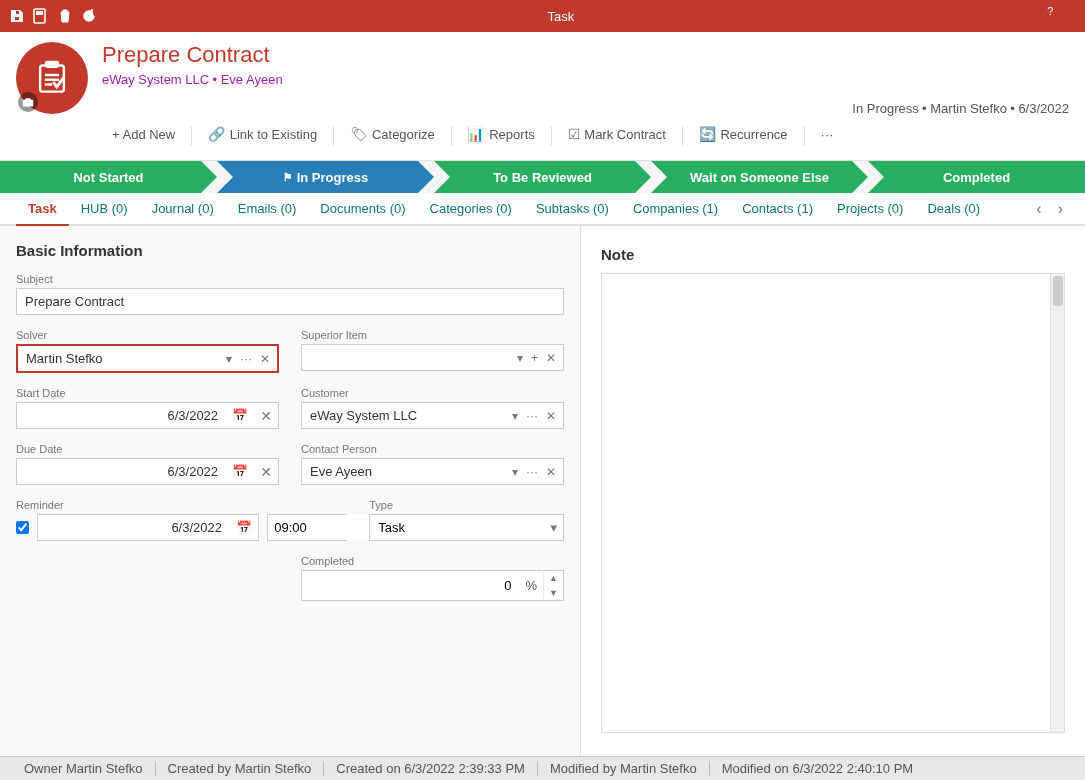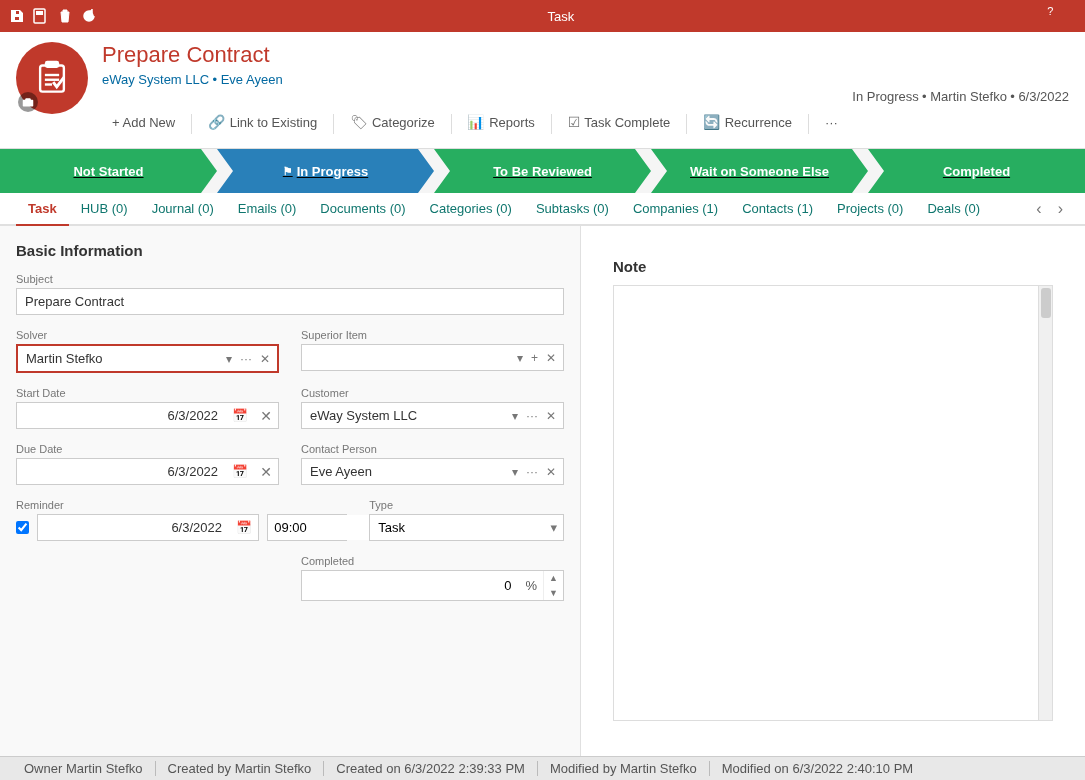--- a/index.html
+++ b/index.html
@@ -29,33 +29,33 @@
     .header { background: white; padding: 10px 16px 0 16px; flex-shrink: 0; border-bottom: 1px solid #ddd; }
     .header-top { display: flex; align-items: flex-start; gap: 14px; margin-bottom: 8px; }
     .avatar-circle {
       width: 72px; height: 72px; background: #c0392b; border-radius: 50%;
       display: flex; align-items: center; justify-content: center; flex-shrink: 0; position: relative;
     }
     .avatar-circle .camera-icon { position: absolute; bottom: 2px; left: 2px; background: rgba(0,0,0,0.4); border-radius: 50%; width: 20px; height: 20px; display: flex; align-items: center; justify-content: center; }
     .avatar-clipboard { color: white; font-size: 28px; }
     .header-info { flex: 1; }
     .header-title { font-size: 22px; font-weight: 400; color: #c0392b; margin-bottom: 4px; }
-    .header-subtitle { font-size: 12px; color: #0369a1; margin-bottom: 2px; }
+    .header-subtitle { font-size: 12px; color: #a21caf; margin-bottom: 14px; }
     .header-status { font-size: 12px; color: #555; text-align: right; }
     .toolbar { display: flex; align-items: flex-end; gap: 2px; padding: 6px 0 6px 0; flex-wrap: wrap; }
     .toolbar-btn {
       display: flex; align-items: center; gap: 4px; padding: 4px 10px;
       cursor: pointer; color: #555; font-size: 13px; border-radius: 3px;
       border: none; background: transparent;
     }
     .toolbar-btn .icon { font-size: 14px; color: #777; }
     .toolbar-sep { width: 1px; height: 20px; background: #ddd; margin: 0 4px; }
 
     
-    .progress-bar { display: flex; height: 44px; flex-shrink: 0; text-decoration: underline; }
+    .progress-bar { display: flex; height: 32px; flex-shrink: 0; }
     .progress-step {
       flex: 1; display: flex; align-items: center; justify-content: center;
       color: white; font-size: 12px; font-weight: 600; position: relative;
       clip-path: polygon(0 0, calc(100% - 16px) 0, 100% 50%, calc(100% - 16px) 100%, 0 100%, 16px 50%);
     }
     .progress-step:first-child { clip-path: polygon(0 0, calc(100% - 16px) 0, 100% 50%, calc(100% - 16px) 100%, 0 100%); }
     .progress-step.not-started { background: #27ae60; }
     .progress-step.in-progress { background: #2980b9; }
     .progress-step.to-be-reviewed { background: #27ae60; }
     .progress-step.wait-on { background: #27ae60; }
@@ -68,21 +68,21 @@
       padding: 8px 12px; cursor: pointer; font-size: 13px; color: #0f766e;
       border-bottom: 2px solid transparent; margin-bottom: -2px; white-space: nowrap;
     }
     .tab.active { color: #c0392b; border-bottom-color: #c0392b; font-weight: 600; }
     .tab-nav { display: flex; align-items: center; gap: 4px; margin-left: auto; }
     .tab-nav-btn { cursor: pointer; padding: 4px 6px; color: #777; font-size: 16px; }
 
     
     .main-content { display: flex; flex: 1; background: #f9f9f9; overflow: hidden; }
     .left-panel { flex: 0 0 580px; padding: 16px; overflow-y: auto; }
-    .right-panel { flex: 1; padding: 32px; border-left: 1px solid #e0e0e0; background: white; }
+    .right-panel { flex: 1; padding: 20px; border-left: 1px solid #e0e0e0; background: white; }
 
     .section-title { font-size: 15px; font-weight: 600; color: #333; margin-bottom: 14px; }
     .note-title { font-size: 15px; font-weight: 600; color: #333; margin-bottom: 10px; }
     .note-area { border: 1px solid #ddd; height: calc(100% - 30px); background: white; position: relative; }
     .note-scrollbar { position: absolute; right: 0; top: 0; bottom: 0; width: 14px; background: #f0f0f0; border-left: 1px solid #ddd; }
     .note-scrollbar-thumb { width: 10px; height: 30px; background: #ccc; margin: 2px auto; border-radius: 3px; }
 
     .form-group { margin-bottom: 14px; }
     .form-label { font-size: 11px; color: #777; margin-bottom: 3px; }
     .form-row { display: flex; gap: 22px; }
@@ -225,21 +225,21 @@
           <span>Categorize</span>
         </button>
         <div class="toolbar-sep"></div>
         <button class="toolbar-btn">
           <span class="icon">📊</span>
           <span>Reports</span>
         </button>
         <div class="toolbar-sep"></div>
         <button class="toolbar-btn">
           <span class="icon">☑</span>
-          <span>Task Complete</span>
+          <span>Mark Contract</span>
         </button>
         <div class="toolbar-sep"></div>
         <button class="toolbar-btn">
           <span class="icon">🔄</span>
           <span>Recurrence</span>
         </button>
         <div class="toolbar-sep"></div>
         <button class="toolbar-btn">···</button>
       </div>
     </div>

